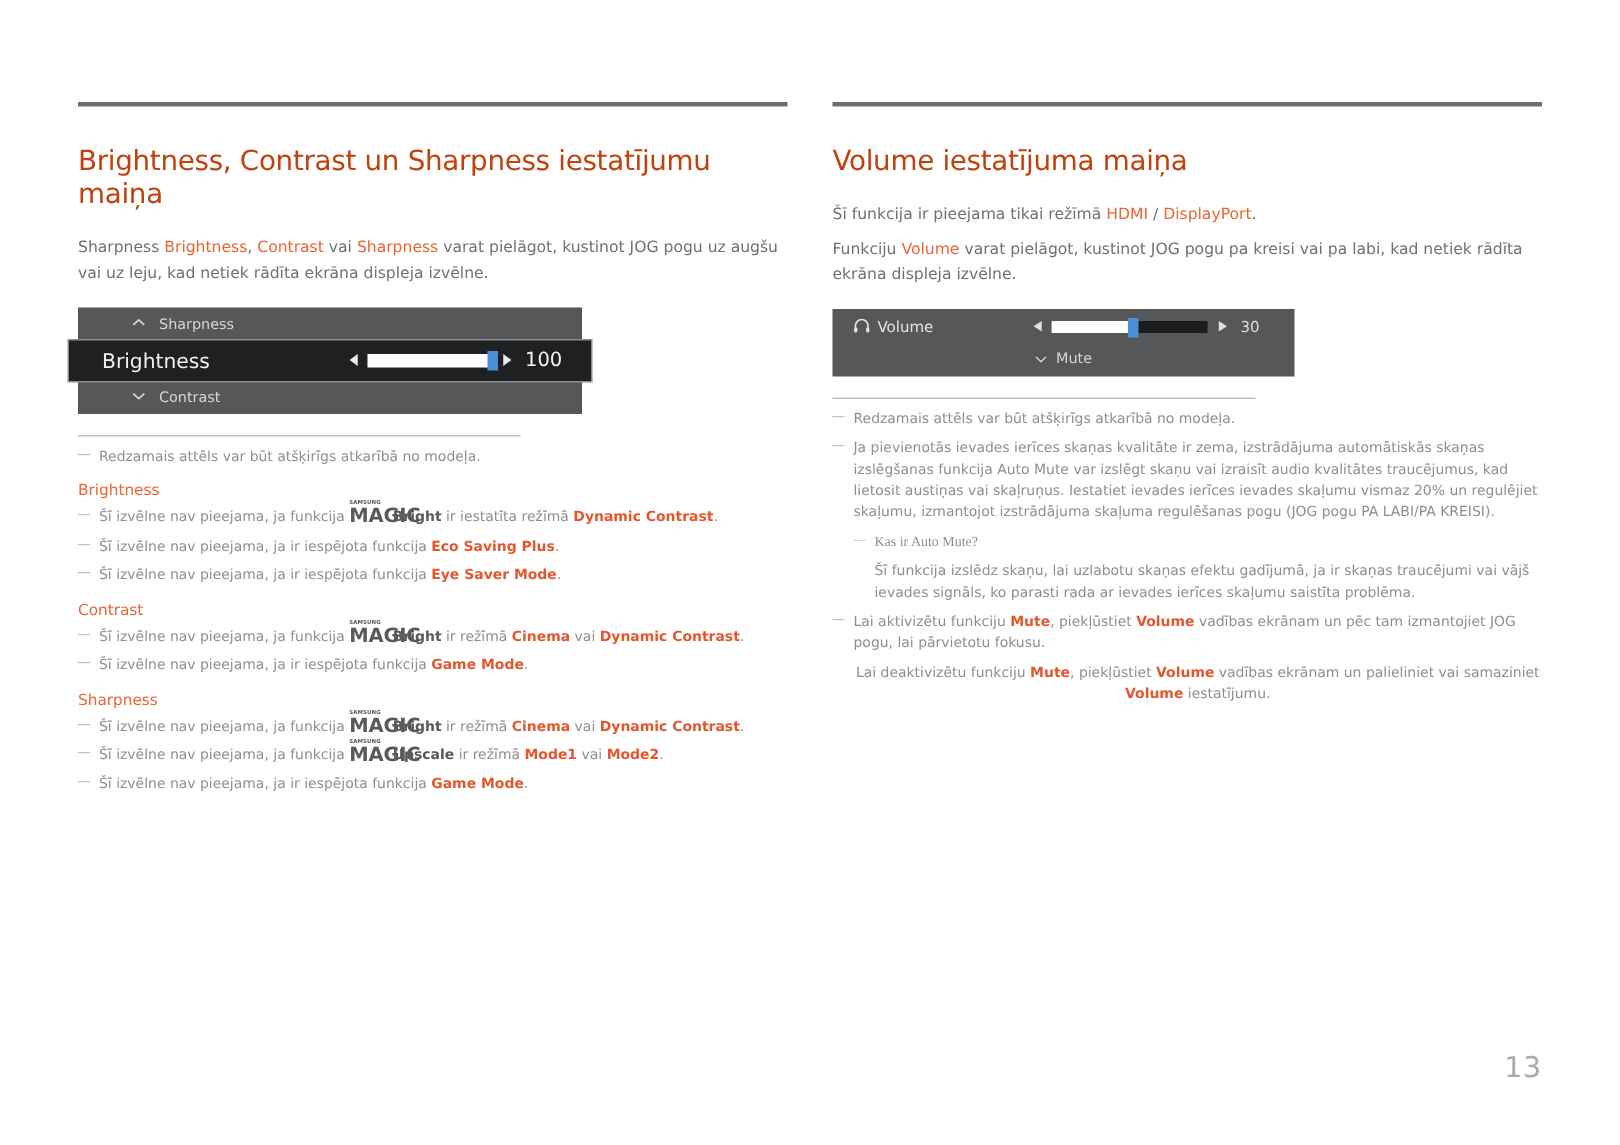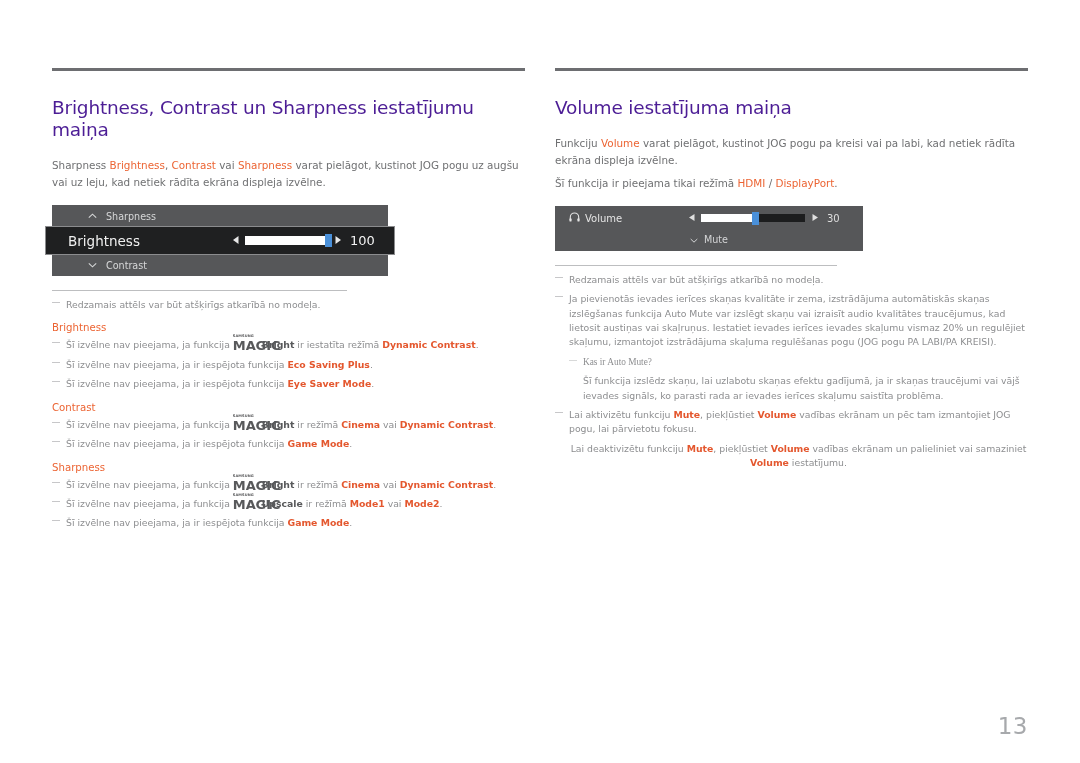--- a/index.html
+++ b/index.html
@@ -35,21 +35,21 @@
 
   .top-rule {
     height: 3px;
     background: #6d6e71;
     margin-bottom: 26px;
   }
 
   h1.section-title {
     font-size: 18.5px;
     font-weight: 400;
-    color: #4c1d95;
+    color: #c2410c;
     letter-spacing: -0.2px;
     margin-bottom: 16px;
     line-height: 1.2;
   }
 
   p.intro,
   p.body-text {
     font-size: 10.4px;
     line-height: 1.62;
     color: #6f7072;
@@ -240,22 +240,22 @@
     font-size: 13px;
     font-weight: bold;
     letter-spacing: -0.1px;
     color: #58595b;
     line-height: 1;
   }
 
   .page-num {
     position: absolute;
     right: 52px;
-    bottom: 24px;
-    font-size: 23px;
+    bottom: 40px;
+    font-size: 19px;
     color: #a7a9ac;
     letter-spacing: 0.5px;
   }
 </style>
 </head>
 <body>
 
 <div class="page">
 
   <div class="columns">
@@ -328,23 +328,23 @@
         </div>
 
     </div>
 
     <div class="col">
 
       <div class="top-rule"></div>
 
       <h1 class="section-title">Volume iestatījuma maiņa</h1>
 
+      <p class="intro"><span>Šī funkcija ir pieejama tikai režīmā </span><span class="hl">HDMI</span><span> / </span><span class="hl">DisplayPort</span><span>.</span></p>
+
       <p class="intro"><span>Funkciju </span><span class="hl">Volume</span><span> varat pielāgot, kustinot JOG pogu pa kreisi vai pa labi, kad netiek rādīta ekrāna displeja izvēlne.</span></p>
-
-      <p class="intro"><span>Šī funkcija ir pieejama tikai režīmā </span><span class="hl">HDMI</span><span> / </span><span class="hl">DisplayPort</span><span>.</span></p>
 
       <div class="osd volume">
 
         <div class="osd-vol-row">
           <span class="vlbl">
             <span>
               <svg width="11" height="10" viewBox="0 0 11 10">
                   <path d="M1.3 7 V5.2 a4.2 4.2 0 0 1 8.4 0 V7" stroke="#e4e4e4" stroke-width="1.1" fill="none"></path>
                   <rect x="0.4" y="6.3" width="2.2" height="3.3" rx="0.9" fill="#e4e4e4"></rect>
                   <rect x="8.4" y="6.3" width="2.2" height="3.3" rx="0.9" fill="#e4e4e4"></rect>

